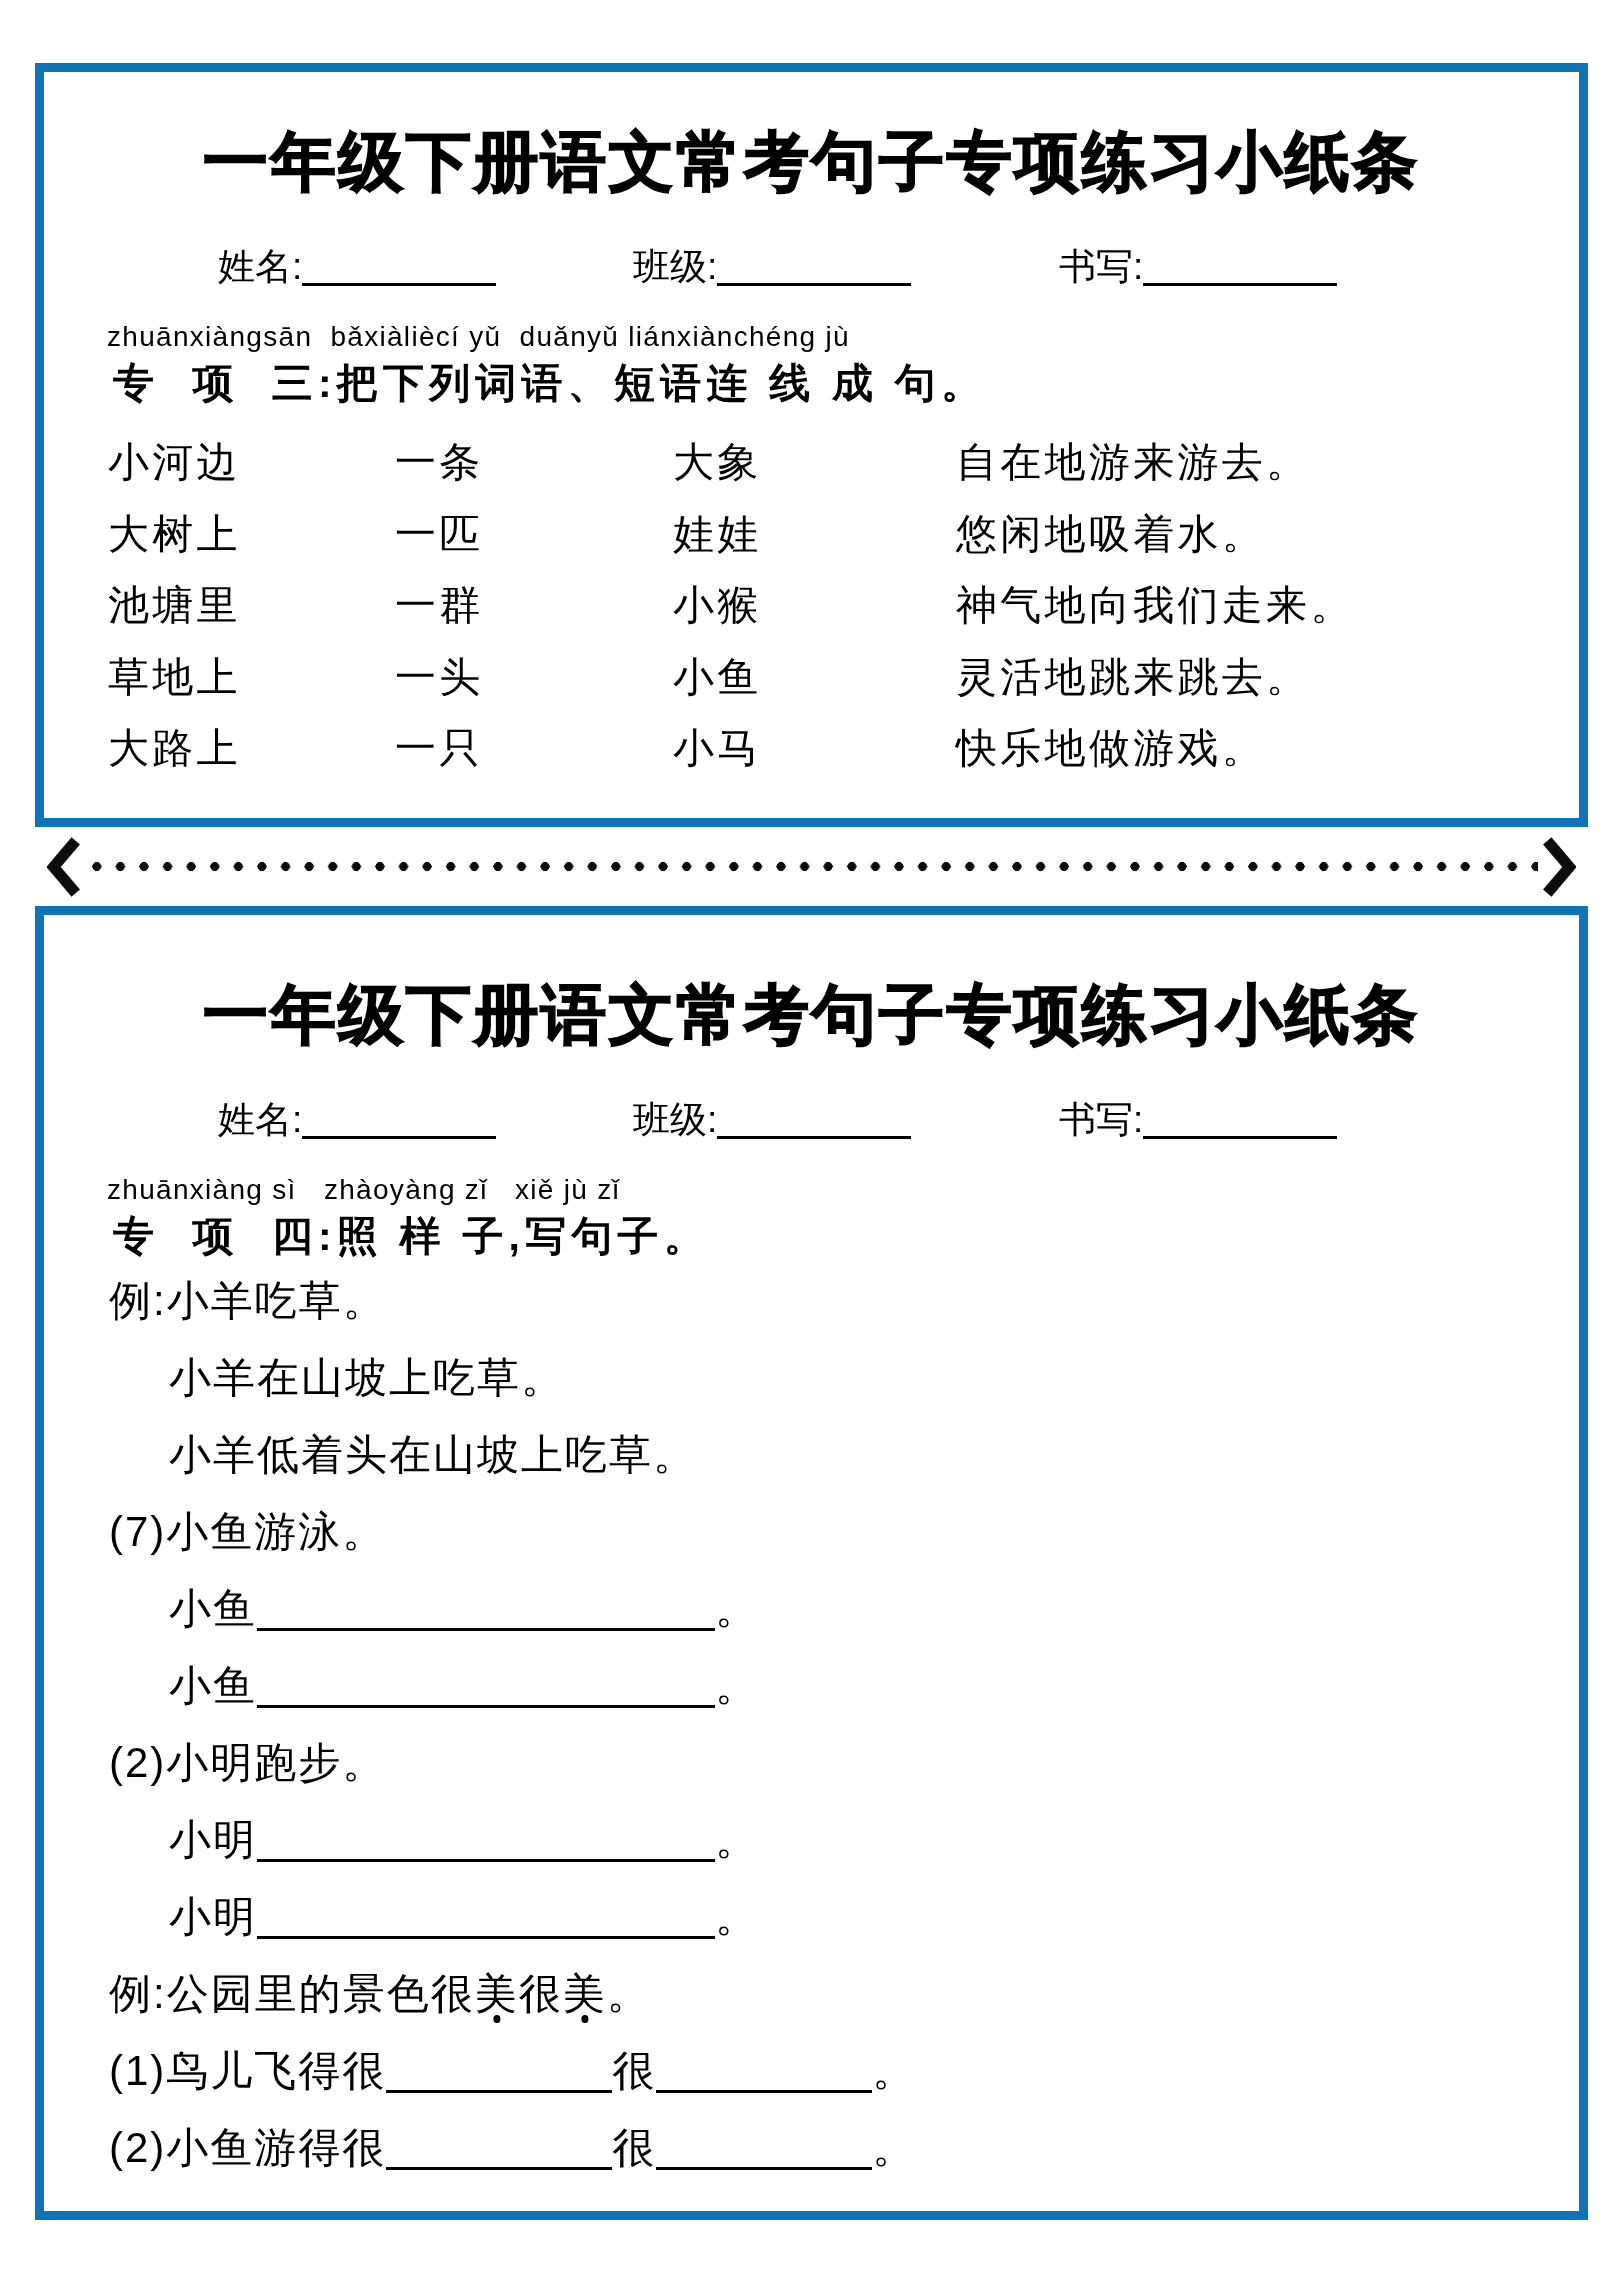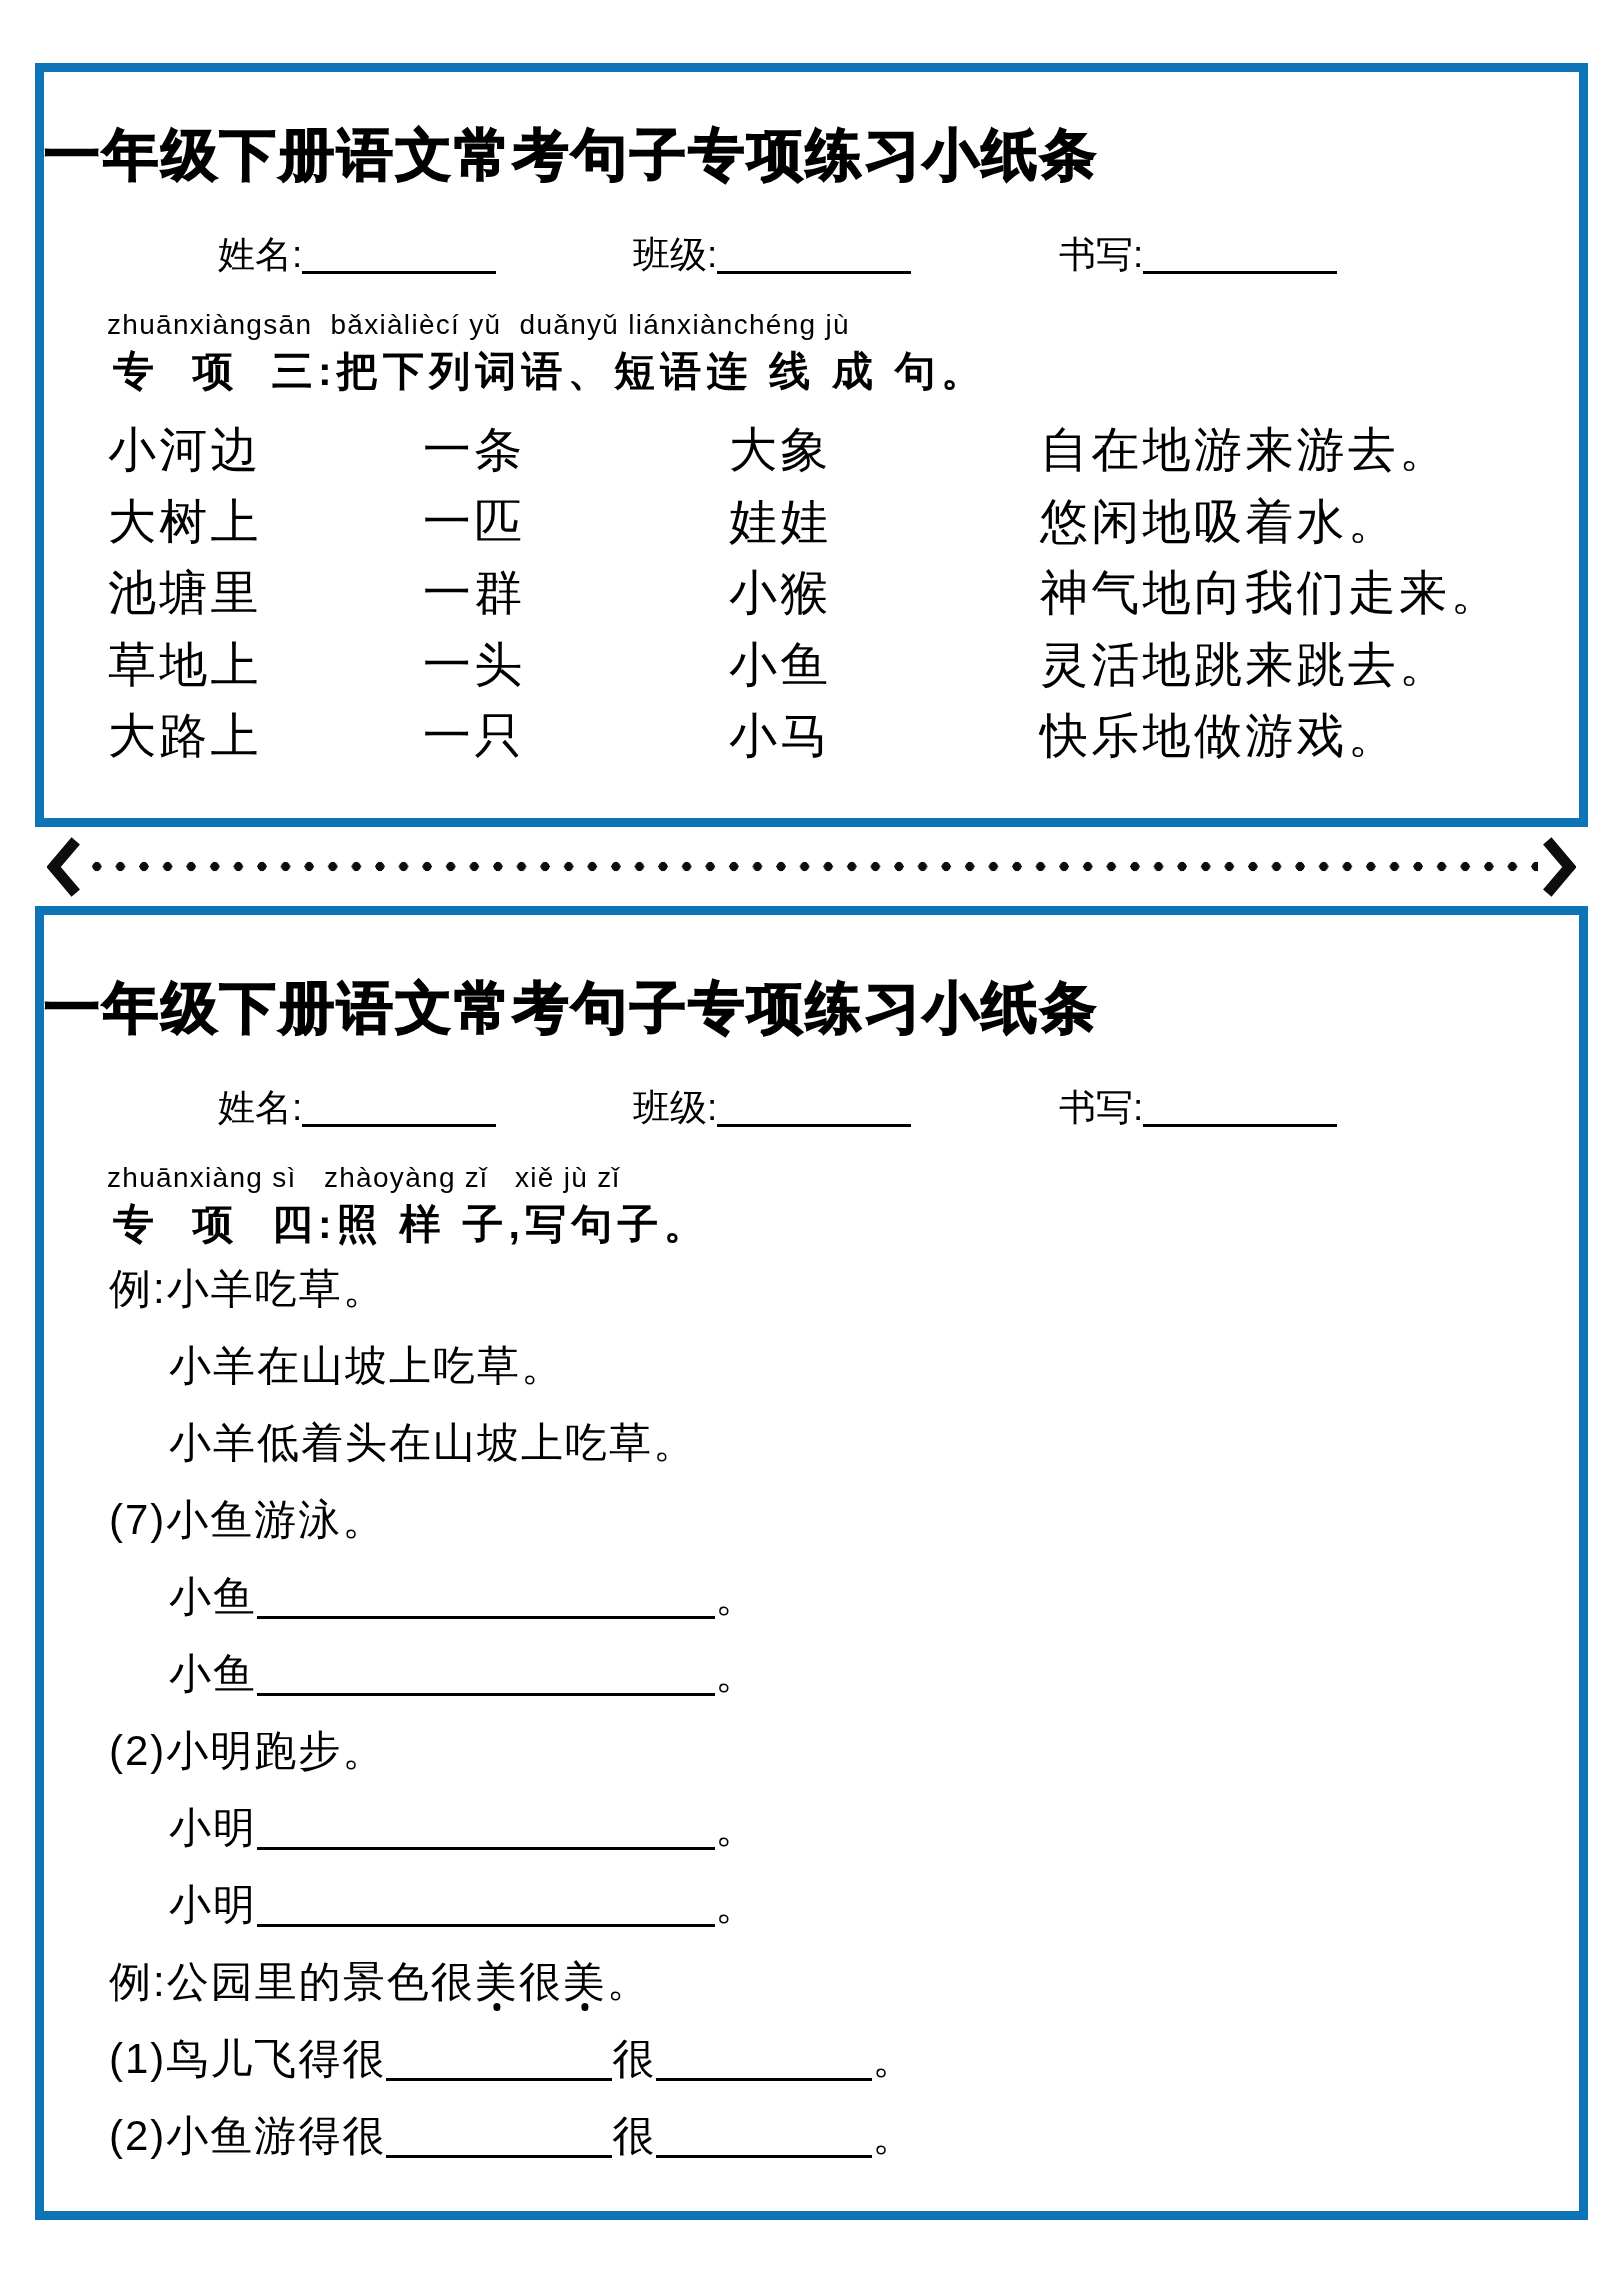--- a/index.html
+++ b/index.html
@@ -9,40 +9,40 @@
     overflow:hidden;
   }
   .panel{
     box-sizing:border-box;width:1553px;margin-left:35px;
     border:9.2px solid #0e74b8;background:#fff;
   }
   .panel-top{margin-top:63px;height:764px;}
   .panel-bottom{height:1314px;}
 
   .title{
-    margin-top:46px;font-size:56px;font-weight:bold;
+    text-align:center;margin-top:46px;font-size:65px;font-weight:bold;
     letter-spacing:2.6px;-webkit-text-stroke:1.6px #000;white-space:nowrap;
   }
   .panel-bottom .title{margin-top:56px;}
 
   .fields{position:relative;height:55px;margin-top:31px;}
   .field{position:absolute;bottom:0;white-space:nowrap;}
   .f1{left:174px}.f2{left:589px}.f3{left:1015px}
   .flabel{font-size:37px;}
   .blank{display:inline-block;height:0;}
   .fblank{width:194px;border-bottom:3.3px solid #000;vertical-align:-6.5px;}
 
   .pinyin{margin:29px 0 0 63px;font-size:28px;letter-spacing:1.3px;white-space:pre;}
   .heading{margin:2.6px 0 0 69px;font-size:41px;letter-spacing:5.2px;white-space:pre;font-weight:700;}
 
   .match{margin-top:27.5px;padding-left:64px;}
   .mrow{
     display:grid;grid-template-columns:287px 278px 283px auto;
     height:48px;line-height:48px;margin-bottom:23.6px;
-    font-size:48px;letter-spacing:3.3px;white-space:nowrap;gap:28px;
+    font-size:41px;letter-spacing:3.3px;white-space:nowrap;
   }
 
   .divider{display:flex;align-items:center;height:79px;margin:0 47px;}
   .dots{
     flex:1;height:10.5px;margin:0 3.9px;
     background-image:radial-gradient(circle 4.6px at center,#0d0d0d 97%,transparent 100%);
     background-size:23.6px 10.5px;background-repeat:repeat-x;background-position:left center;
   }
   .arrow{width:34px;height:60px;flex:0 0 auto;}
   .arrow polyline{fill:none;stroke:#0d0d0d;stroke-width:17;stroke-linejoin:miter;}

